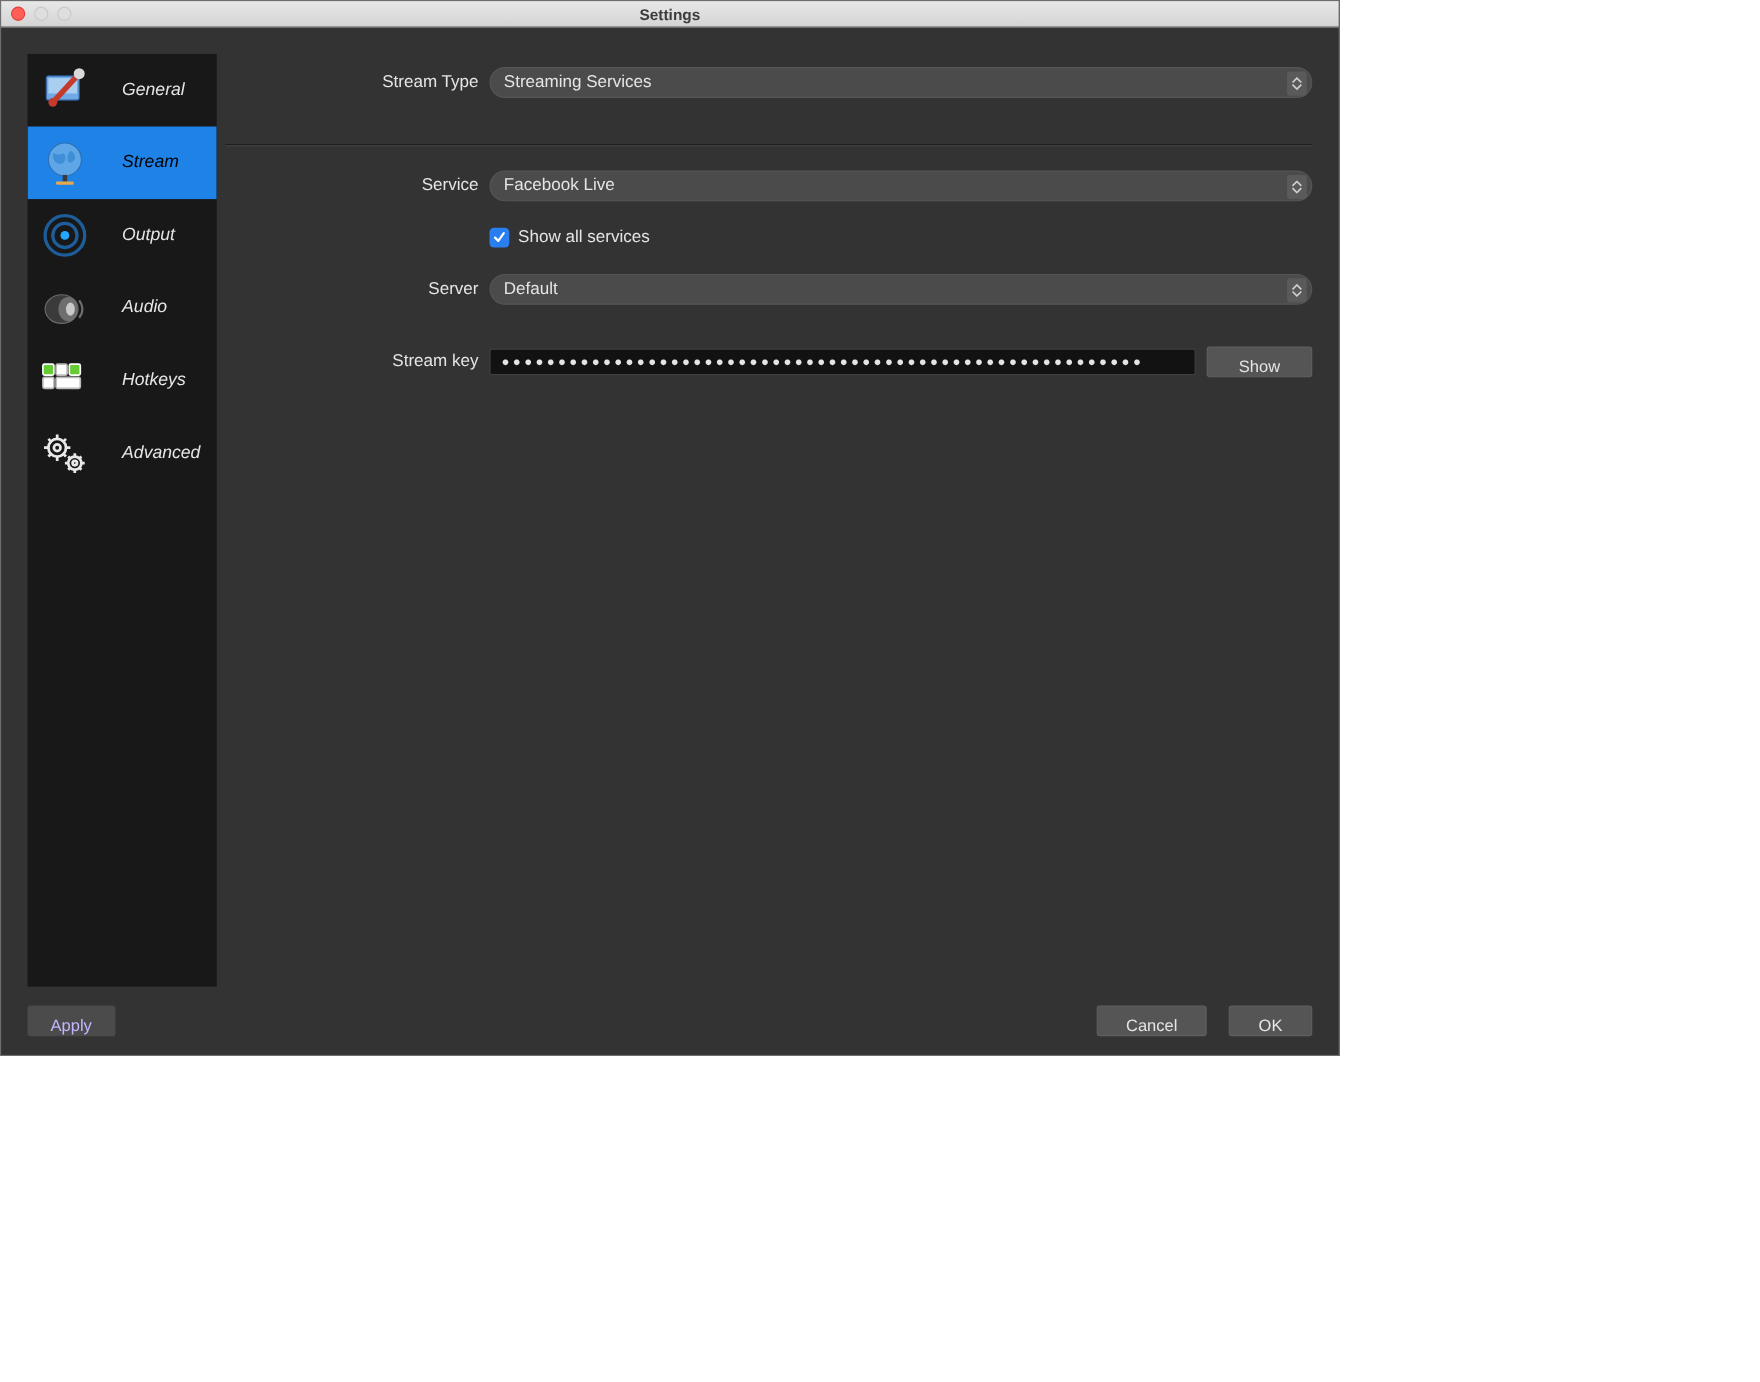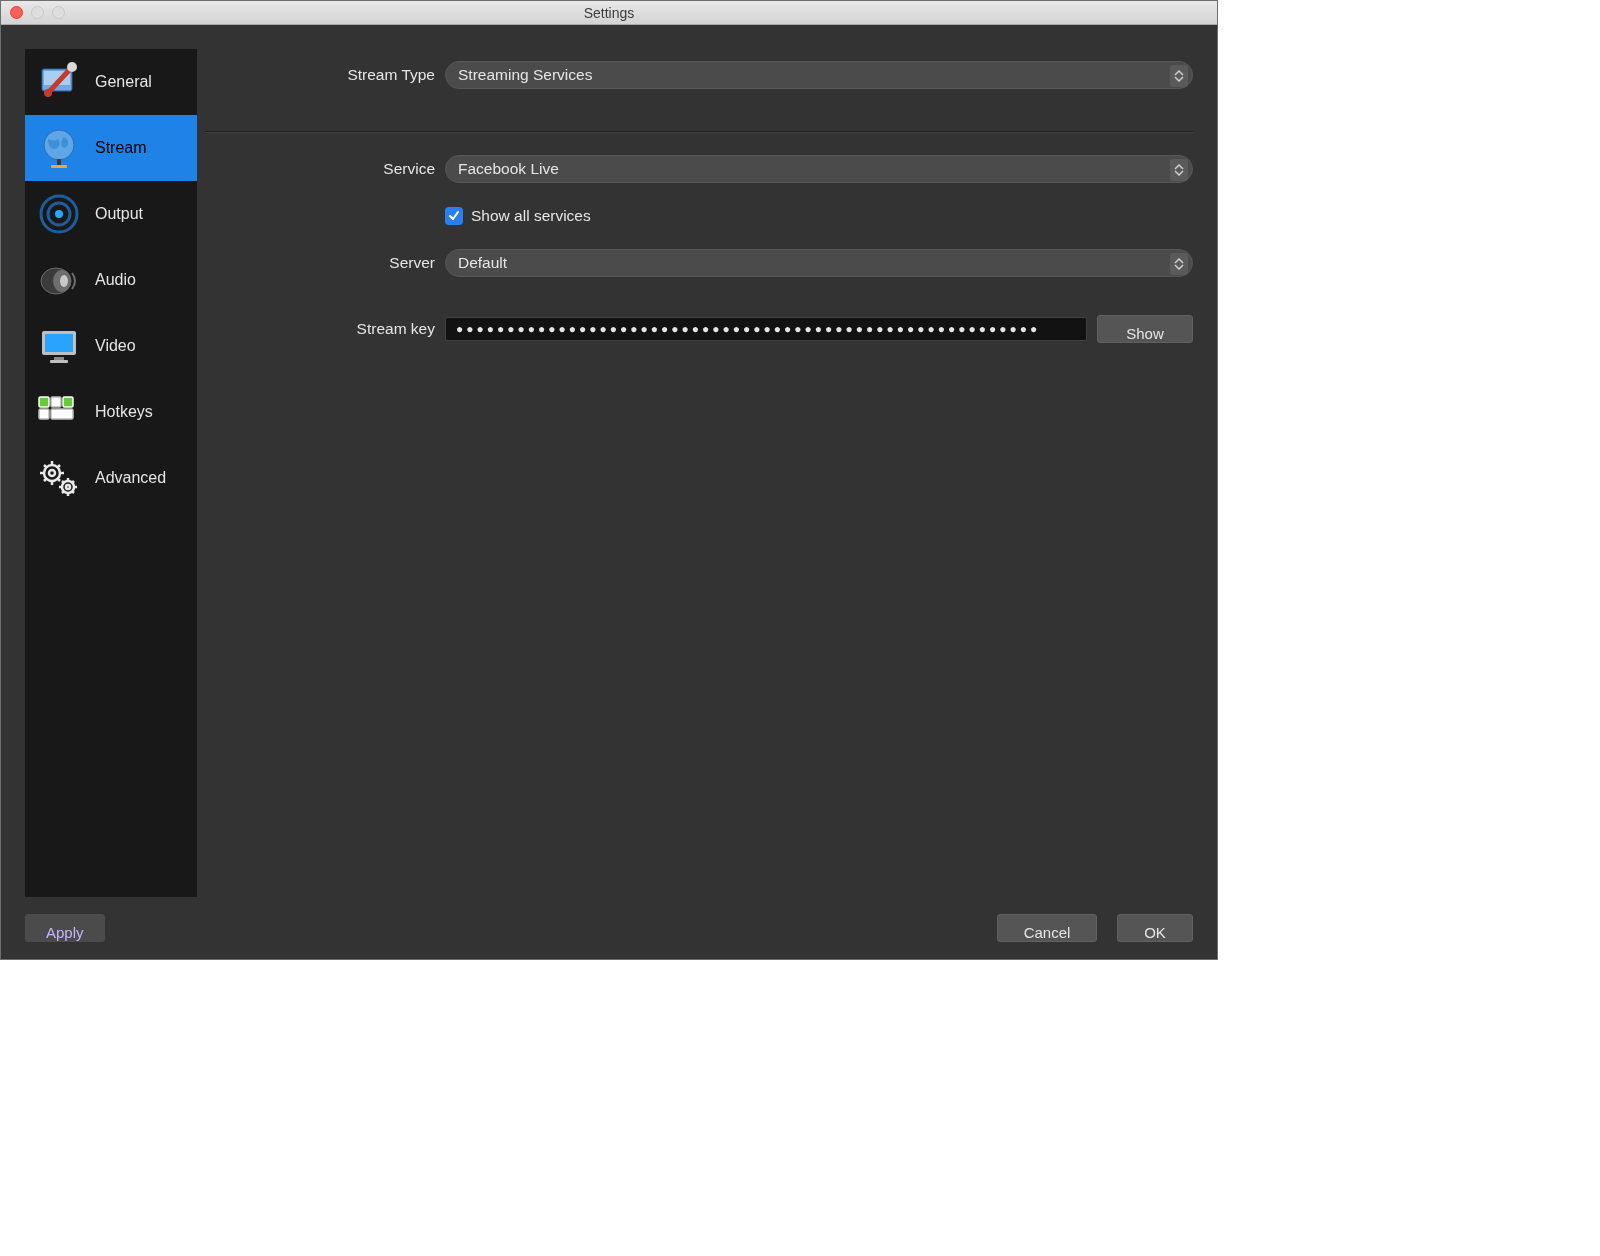--- a/index.html
+++ b/index.html
@@ -40,20 +40,21 @@
     width: 13px; height: 13px; border-radius: 50%;
   }
   .tl-red    { background: #ff5f57; border: 0.5px solid #e14039; }
   .tl-yellow { background: #dedede; border: 0.5px solid #c8c8c8; }
   .tl-green  { background: #dedede; border: 0.5px solid #c8c8c8; }
   .titlebar-title {
     flex: 1 1 auto;
     text-align: center;
     font-size: 14px;
     color: #3c3c3c;
+    font-weight: bold;
   }
 
   
   .body {
     flex: 1 1 auto;
     display: flex;
     flex-direction: column;
     padding: 24px 24px 14px 24px;
     gap: 0;
   }
@@ -70,26 +71,27 @@
     flex: 0 0 172px;
     background: #181818;
     display: flex;
     flex-direction: column;
     overflow: hidden;
   }
   .sidebar-item {
     height: 66px;
     display: flex;
     align-items: center;
-    gap: 10px;
+    gap: 26px;
     padding: 0 8px;
     color: #e5e5e5;
     font-size: 16px;
     cursor: pointer;
     position: relative;
+    font-style: italic;
   }
   .sidebar-item.selected {
     background: #1e82e6;
     color: #000000;
   }
   .sidebar-icon {
     width: 52px; height: 50px;
     display: flex; align-items: center; justify-content: center;
     flex: 0 0 52px;
   }
@@ -277,31 +279,20 @@
             <svg width="46" height="46" viewBox="0 0 46 46">
               <ellipse cx="20" cy="24" rx="15" ry="13" fill="#3b3b3b" stroke="#6b6b6b"></ellipse>
               <ellipse cx="26" cy="24" rx="9" ry="11" fill="#6e6e6e"></ellipse>
               <ellipse cx="28" cy="24" rx="4" ry="6" fill="#c9c9c9"></ellipse>
               <path d="M36 16 q6 8 0 16" fill="none" stroke="#6e6e6e" stroke-width="2"></path>
             </svg>
           </span>
           <span>Audio</span>
         </div>
 
-        <div class="sidebar-item">
-          <span class="sidebar-icon">
-            <svg width="46" height="46" viewBox="0 0 46 46">
-              <rect x="6" y="8" width="34" height="24" rx="2" fill="#bfbfbf"></rect>
-              <rect x="9" y="11" width="28" height="18" fill="#2aa3ff"></rect>
-              <rect x="18" y="34" width="10" height="3" fill="#8c8c8c"></rect>
-              <rect x="14" y="37" width="18" height="3" rx="1" fill="#bfbfbf"></rect>
-            </svg>
-          </span>
-          <span>Video</span>
-        </div>
 
         <div class="sidebar-item">
           <span class="sidebar-icon">
             <svg width="48" height="46" viewBox="0 0 48 46">
               <rect x="4" y="8" width="10" height="10" rx="1.5" fill="#66cc33" stroke="#ffffff" stroke-width="1.5"></rect>
               <rect x="16" y="8" width="10" height="10" rx="1.5" fill="#ffffff" stroke="#bbbbbb" stroke-width="1.5"></rect>
               <rect x="28" y="8" width="10" height="10" rx="1.5" fill="#66cc33" stroke="#ffffff" stroke-width="1.5"></rect>
               <rect x="4" y="20" width="10" height="10" rx="1.5" fill="#ffffff" stroke="#bbbbbb" stroke-width="1.5"></rect>
               <rect x="16" y="20" width="22" height="10" rx="1.5" fill="#ffffff" stroke="#bbbbbb" stroke-width="1.5"></rect>
             </svg>

